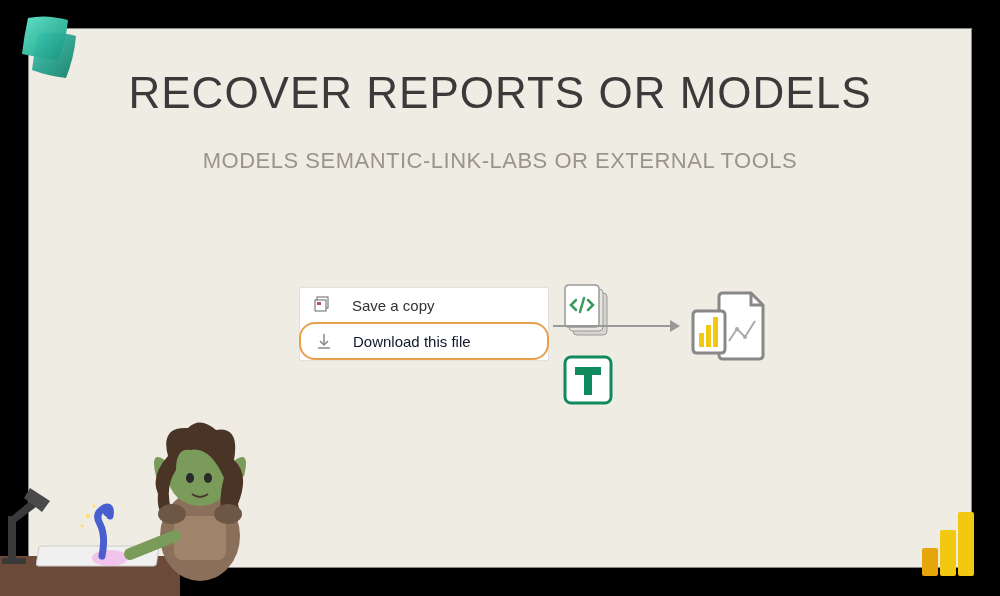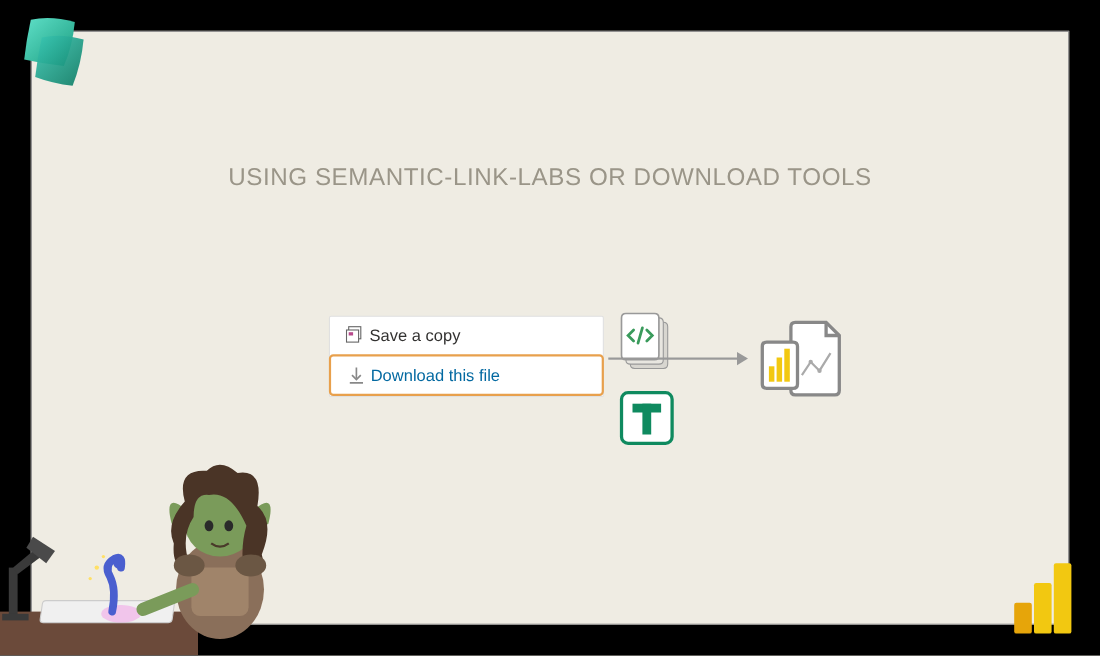--- a/index.html
+++ b/index.html
@@ -47,26 +47,26 @@
       background: #fff;
       border: 1px solid #e0e0e0;
       border-radius: 2px;
     }
     .menu-item {
       display: flex;
       align-items: center;
       padding: 8px 14px;
       font-size: 15px;
       color: #323130;
-      gap: 4px;
+      gap: 20px;
     }
     .menu-item.highlighted {
       border: 2px solid #e8a04c;
-      border-radius: 4px;
-      color: #0369a1;
+      border-radius: 16px;
+      color: #0f172a;
       margin: 0 -1px;
     }
     .menu-icon {
       width: 18px;
       height: 18px;
       display: inline-flex;
       align-items: center;
       justify-content: center;
       flex-shrink: 0;
     }
@@ -132,24 +132,24 @@
       height: 200px;
       z-index: 5;
     }
   </style>
 </head>
 <body>
 
 <div class="slide">
 
   <h1 class="title">
-    <br>
+    <span>RECOVER REPORTS OR MODELS</span><br>
   </h1>
 
-  <h2 class="subtitle">USING SEMANTIC-LINK-LABS OR DOWNLOAD TOOLS</h2>
+  <h2 class="subtitle">MODELS SEMANTIC-LINK-LABS OR EXTERNAL TOOLS</h2>
 
   <div class="menu-panel">
     <div class="menu-item">
       <span class="menu-icon">
         <svg viewBox="0 0 18 18" width="18" height="18">
           <rect x="3" y="1" width="11" height="11" fill="none" stroke="#666" stroke-width="1"></rect>
           <rect x="1" y="4" width="11" height="11" fill="#fff" stroke="#666" stroke-width="1"></rect>
           <rect x="3" y="6" width="4" height="3" fill="#b84a8c"></rect>
         </svg>
       </span>

